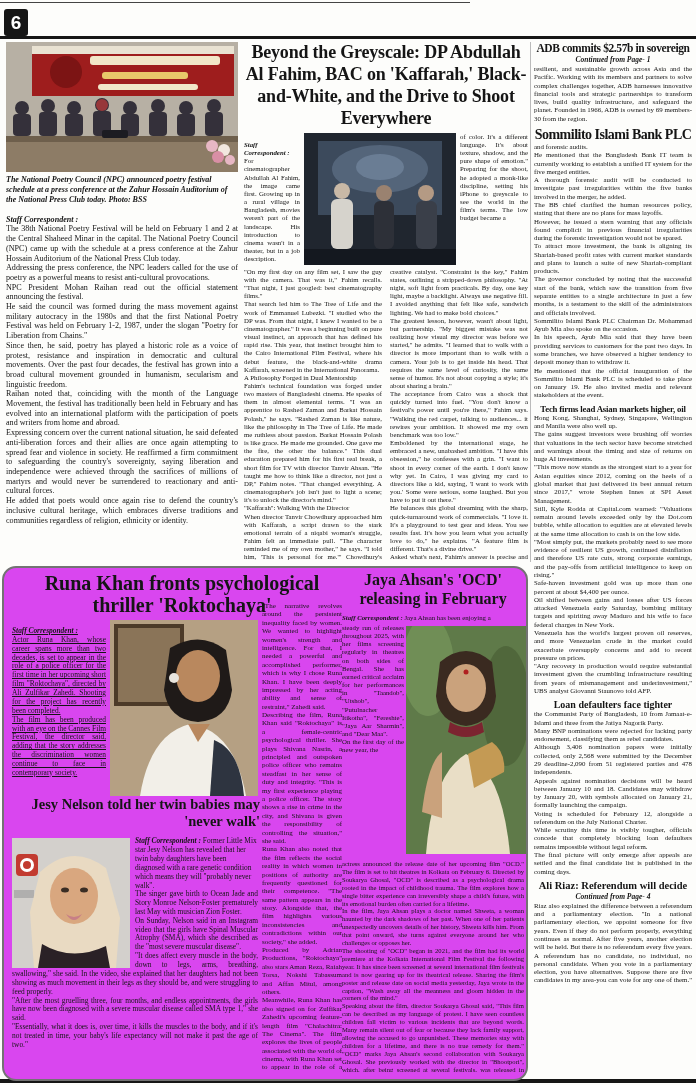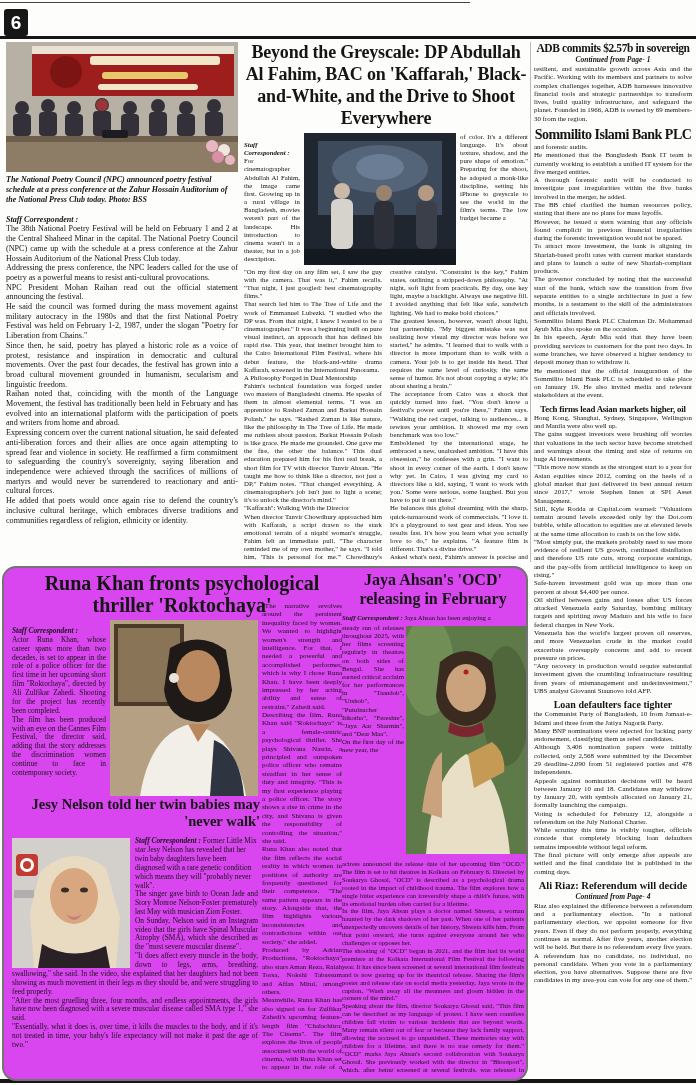--- a/index.html
+++ b/index.html
@@ -48,21 +48,21 @@
   .cont   { font-size:7.5px; font-weight:bold; font-style:italic; text-align:center; margin:1px 0; }
   .h-bank { font-size:14px;  font-weight:bold; text-align:center; letter-spacing:-0.5px; white-space:nowrap; margin-top:4px; }
   .h-tech { font-size:8.8px; font-weight:bold; text-align:center; letter-spacing:-0.2px; white-space:nowrap; margin-top:4px; }
   .h-loan { font-size:10px;  font-weight:bold; text-align:center; margin-top:4px; }
   .h-riaz { font-size:10.5px; font-weight:bold; text-align:center; margin-top:4px; }
 
   
   .bottom-box { position:absolute; left:2px; top:566px; width:522px; height:511px;
                 border:2px solid #737373; border-radius:14px; background:#d946ef; overflow:hidden; }
   .rk-head  { position:absolute; left:20px; top:4px;  width:316px; font-size:20px; font-weight:bold; text-align:center; line-height:1.12; }
-  .rk-left  { position:absolute; left:8px;  top:50px; width:94px;  height:180px; font-size:7.4px; overflow:hidden; }
+  .rk-left  { position:absolute; left:8px;  top:50px; width:94px;  height:180px; font-size:7.4px; overflow:hidden;text-decoration:underline; }
   .rk-photo { position:absolute; left:106px; top:52px; width:148px; height:176px; }
   .rk-right { position:absolute; left:258px; top:34px; width:80px; height:470px; font-size:7px; overflow:hidden; }
   .jy-head  { position:absolute; left:340px; top:3px;  width:178px; font-size:16px; font-weight:bold; text-align:center; line-height:1.18; }
   .jy-byl   { position:absolute; left:338px; top:46px; width:182px; font-size:6.8px; white-space:nowrap; overflow:hidden; }
   .jy-left  { position:absolute; left:338px; top:56px; width:62px; height:232px; font-size:6.8px; overflow:hidden; }
   .jy-photo { position:absolute; left:402px; top:58px; width:120px; height:228px; }
   .jy-full  { position:absolute; left:338px; top:292px; width:182px; height:212px; font-size:6.6px; overflow:hidden; }
   .js-head  { position:absolute; left:4px; top:228px; width:252px; font-size:14.5px; font-weight:bold; text-align:right; line-height:1.18; }
   .js-body  { position:absolute; left:8px; top:268px; width:246px; height:238px; font-size:7.4px; overflow:hidden; }
   .js-photo { float:left; width:118px; height:130px; margin:2px 5px 1px 0; }

